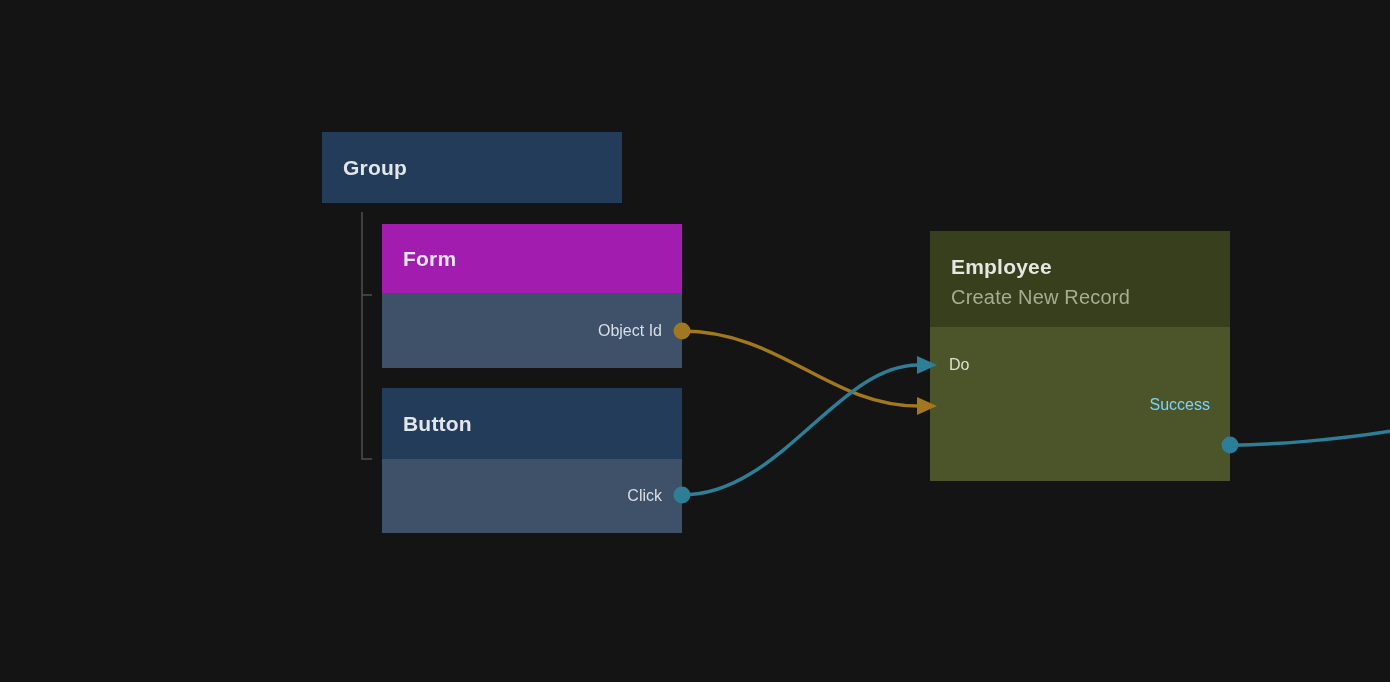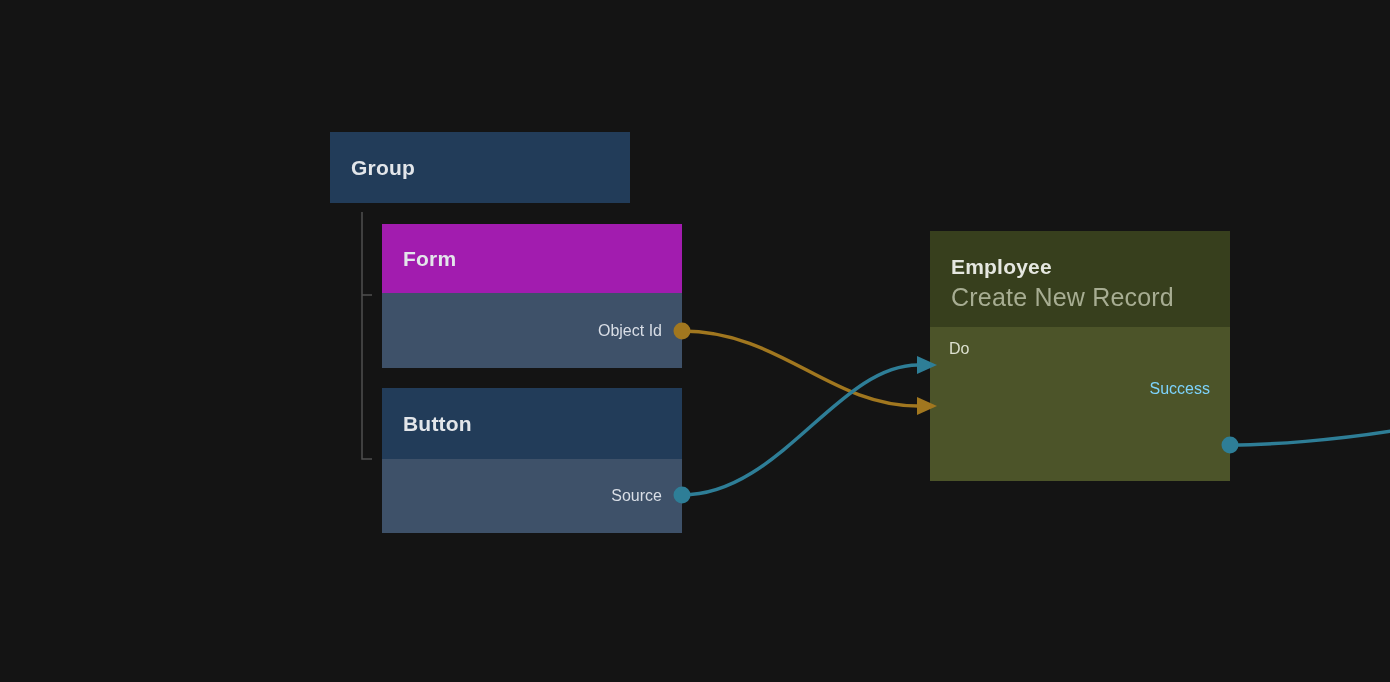--- a/index.html
+++ b/index.html
@@ -17,41 +17,41 @@
     color:#e3e6ea; font-size:21px; font-weight:700;
     letter-spacing:0.2px;
   }
   .node-body { box-sizing:border-box; }
   .port-row {
     height:40px; line-height:40px;
     font-size:16px; color:#d9dee6;
     box-sizing:border-box;
   }
   
-  .group-node { left:330px; top:132px; width:300px; height:71px; }
+  .group-node { left:322px; top:132px; width:300px; height:71px; }
   .group-node .node-header { height:71px; padding-left:21px; }
   
   .form-node { left:382px; top:224px; width:300px; }
   .form-node .node-header { height:69px; }
   .form-node .node-body { height:75px; display:flex; align-items:center;
     justify-content:flex-end; padding-right:20px; }
   
   .button-node { left:382px; top:388px; width:300px; }
   .button-node .node-header { height:71px; }
   .button-node .node-body { height:74px; display:flex; align-items:center;
     justify-content:flex-end; padding-right:20px; }
   
   .employee-node { left:930px; top:231px; width:300px; }
   .employee-node .node-header {
     height:96px; flex-direction:column; align-items:flex-start;
     justify-content:flex-start; padding-top:21px; 
   }
   .employee-node .title-line { line-height:30px; font-size:21px; font-weight:700; color:#e5e7e0; }
-  .employee-node .subtitle-line { line-height:30px; font-size:25px; font-weight:400; color:#a7ad92; }
-  .employee-node .node-body { height:154px; padding-top:2px; }
+  .employee-node .subtitle-line { line-height:30px; font-size:20px; font-weight:400; color:#a7ad92; }
+  .employee-node .node-body { height:154px; padding-top:18px; }
   .employee-node .in-row { padding-left:19px; color:#dde1d0; }
   .employee-node .out-row { text-align:right; padding-right:20px; color:#7dd3fc; }
   .edge-layer {
     position:absolute; left:0; top:0; width:1390px; height:682px;
     pointer-events:none;
   }
 </style>
 </head>
 <body>
 
@@ -75,21 +75,21 @@
     <div class="node-body" style="background-color: rgb(62, 81, 105);">
       <span class="port-row">Object Id</span>
     </div>
   </div>
 
   <div class="node button-node">
     <div class="node-header" style="background-color: rgb(34, 60, 89); align-items: center;">
       <span>Button</span>
     </div>
     <div class="node-body" style="background-color: rgb(62, 81, 105);">
-      <span class="port-row">Source</span>
+      <span class="port-row">Click</span>
     </div>
   </div>
 
   <div class="node employee-node">
     <div class="node-header" style="background-color: rgb(55, 63, 29);">
       <span class="title-line">Employee</span>
       <span class="subtitle-line">Create New Record</span>
     </div>
     <div class="node-body" style="background-color: rgb(76, 84, 41);">
       <div class="port-row in-row">Do</div>

